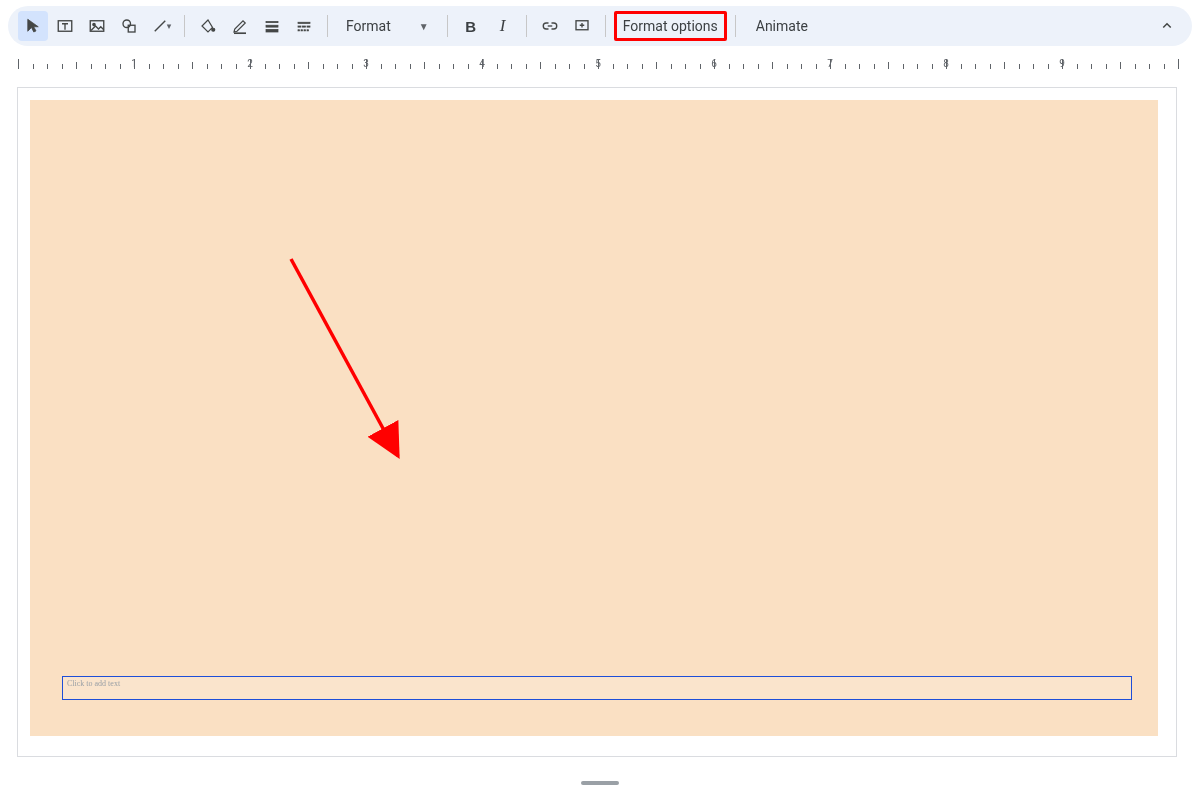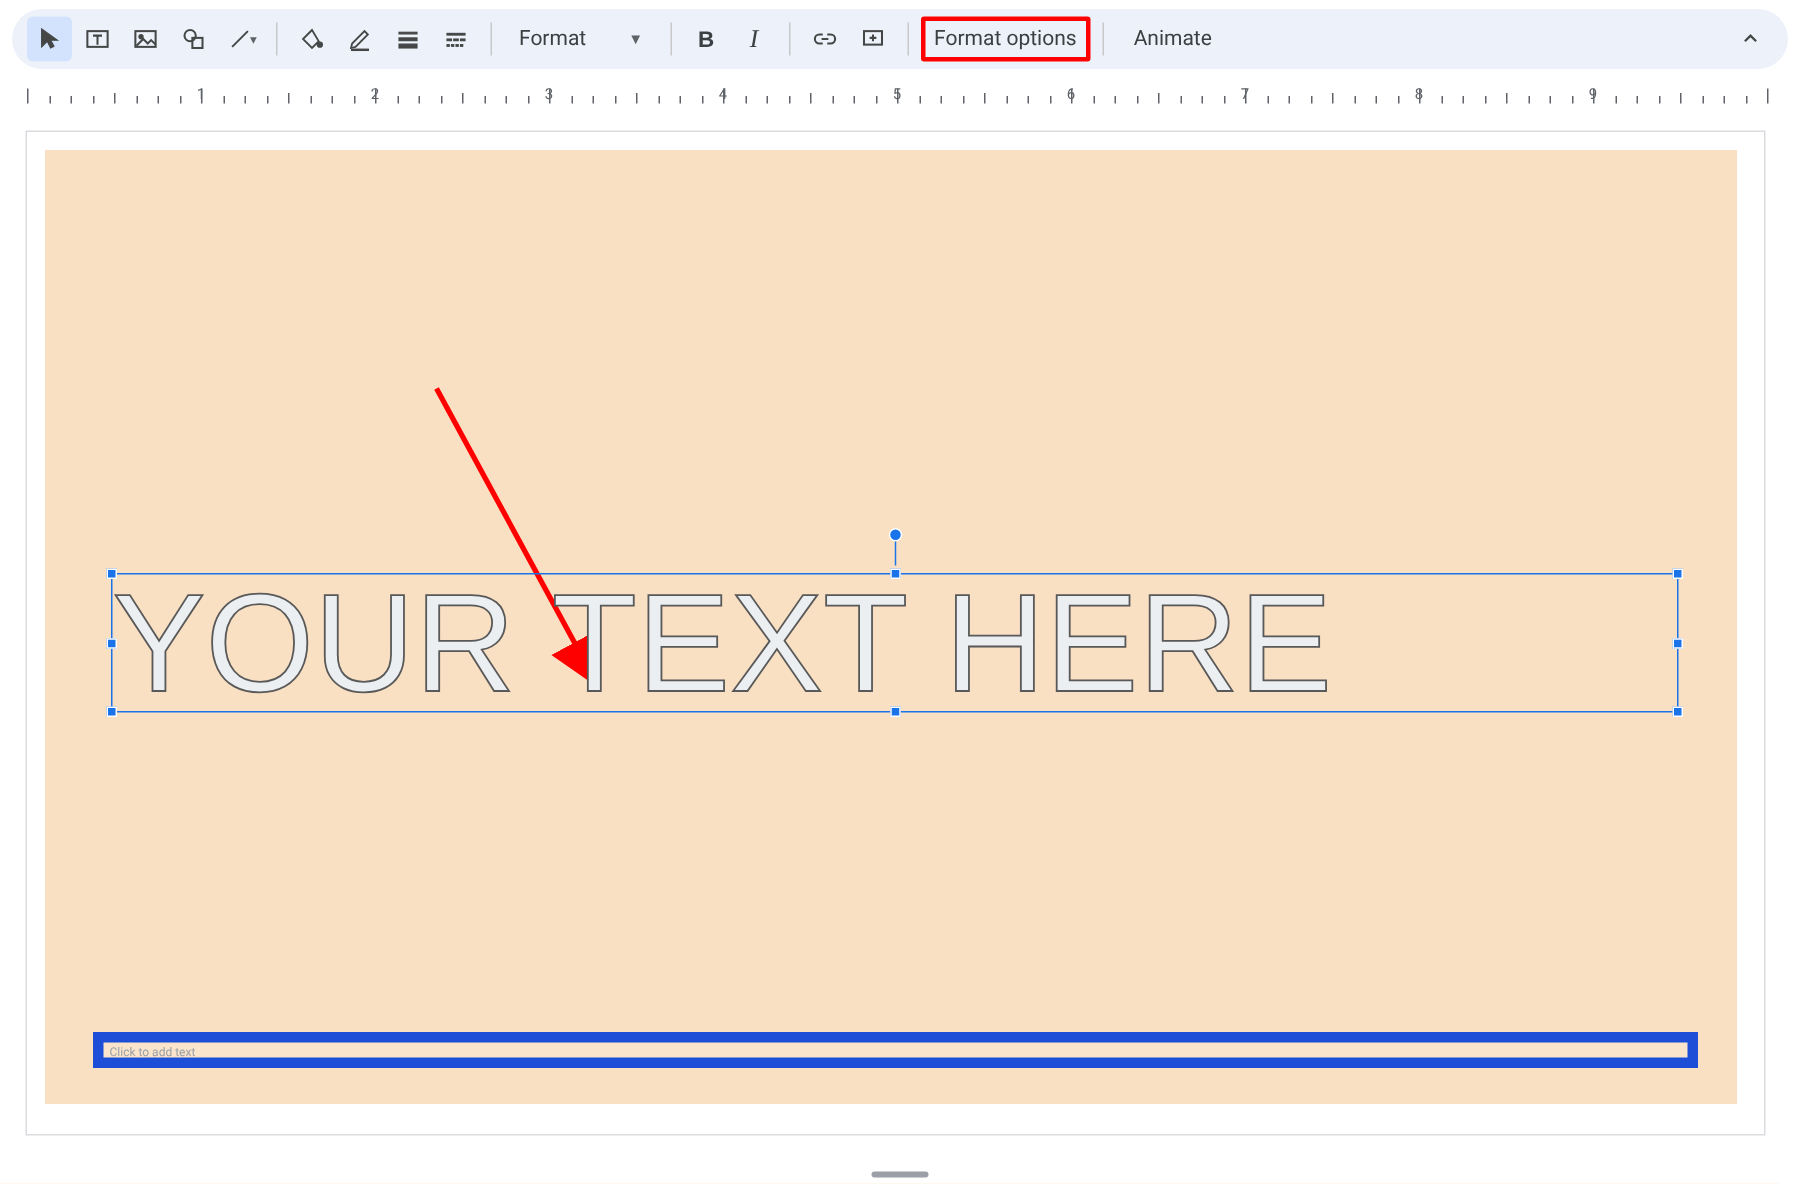--- a/index.html
+++ b/index.html
@@ -136,27 +136,28 @@
   }
   .rot-line {
     position: absolute;
     width: 1px; height: 20px;
     background: #1a73e8;
   }
 
   
   .subtitle-box {
     position: absolute;
-    left: 32px; top: 588px;
+    left: 32px; top: 576px;
     width: 1070px; height: 24px;
-    border: 7px solid #1d4ed8;
+    border: 1px solid #1d4ed8;
     background: rgba(255,255,255,0.15);
     padding: 2px 4px;
     font-size: 8px;
     color: #9aa0a6;
+    font-family: Liberation Serif, serif;
   }
 
   
   .annot-arrow {
     position: absolute;
     left: 258px; top: 156px;
     width: 140px; height: 210px;
     pointer-events: none;
   }
 
@@ -394,33 +395,18 @@
 
     <svg class="annot-arrow" viewBox="0 0 140 210">
       <defs>
         <marker id="ah" markerWidth="12" markerHeight="12" refX="9" refY="5" orient="auto">
           <path d="M0 0 L10 5 L0 10 Z" fill="#ff0000"></path>
         </marker>
       </defs>
       <line x1="3" y1="3" x2="110" y2="200" stroke="#ff0000" stroke-width="3.5" marker-end="url(#ah)"></line>
     </svg>
 
-    <div class="wordart-box">
-      <div class="wordart-text">YOUR TEXT HERE</div>
-
-      <div class="rot-line" style="left:50%; top:-26px; transform:translateX(-50%);"></div>
-      <div class="rot-handle" style="left:50%; top:-31px; transform:translateX(-50%);"></div>
-
-      <div class="sel-handle" style="left:-4px; top:-4px;"></div>
-      <div class="sel-handle" style="left:50%;  top:-4px; transform:translateX(-50%);"></div>
-      <div class="sel-handle" style="right:-4px; top:-4px;"></div>
-      <div class="sel-handle" style="left:-4px; top:50%; transform:translateY(-50%);"></div>
-      <div class="sel-handle" style="right:-4px; top:50%; transform:translateY(-50%);"></div>
-      <div class="sel-handle" style="left:-4px; bottom:-4px;"></div>
-      <div class="sel-handle" style="left:50%;  bottom:-4px; transform:translateX(-50%);"></div>
-      <div class="sel-handle" style="right:-4px; bottom:-4px;"></div>
-    </div>
 
     <div class="subtitle-box">Click to add text</div>
   </div>
 </div>
 
 <div class="bottom-drag"></div>
 
 </body></html>

